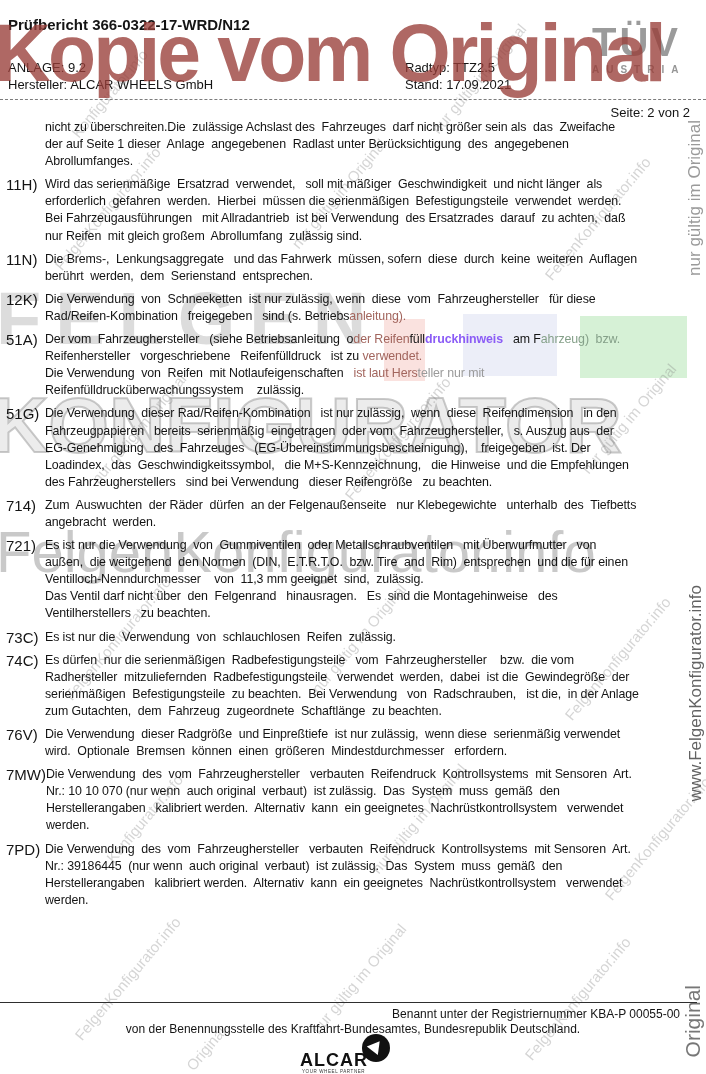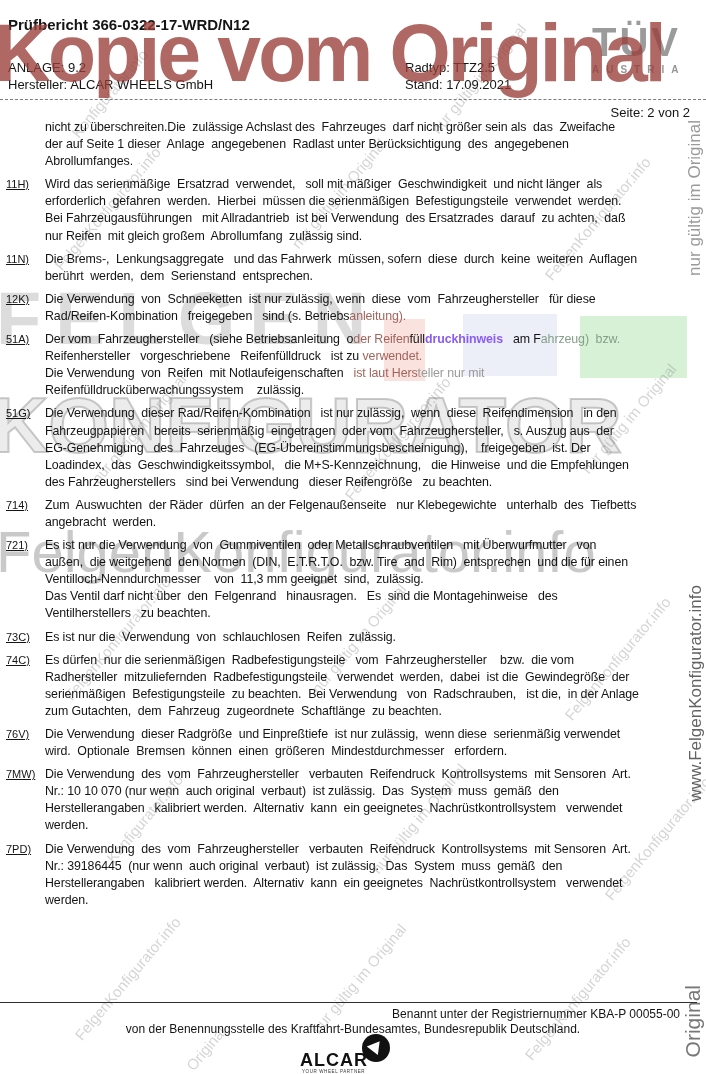--- a/index.html
+++ b/index.html
@@ -33,21 +33,21 @@
   .m-radtyp{top:60px;left:405px;}
   .m-stand{top:77px;left:405px;}
   .tuv{position:absolute;top:22px;left:592px;z-index:1;color:#9b9b9b;}
   .tuv-word{font-size:40px;font-weight:bold;letter-spacing:3px;line-height:40px;}
   .tuv-austria{font-size:10px;font-weight:bold;letter-spacing:7px;margin-top:2px;color:#969696;}
   .dashline{position:absolute;top:99px;left:0;width:706px;border-top:1.5px dashed #7c7c7c;z-index:2;}
   .pageno{position:absolute;top:105px;right:16px;z-index:2;font-size:13px;}
   
   .doc-body{position:absolute;top:119px;left:6px;width:694px;z-index:2;}
   .para{display:flex;margin-bottom:6px;}
-  .para-label{flex:0 0 39px;font-size:11px;line-height:17.1px;text-decoration:underline;}
+  .para-label{flex:0 0 39px;font-size:15px;line-height:17.1px;}
   .para-text{flex:1 1 auto;font-size:12.4px;line-height:17.1px;letter-spacing:-0.1px;white-space:pre-wrap;}
   
   .footline{position:absolute;top:1002px;left:0;width:697px;border-top:1.2px solid #2e2e2e;z-index:2;}
   .foot1{position:absolute;top:1007px;left:0;width:680px;text-align:right;font-size:12px;z-index:2;}
   .foot2{position:absolute;top:1022px;left:0;width:706px;text-align:center;font-size:12px;z-index:2;}
   .alcar{position:absolute;top:1038px;left:300px;width:120px;height:36px;z-index:2;}
   .alcar-word{position:absolute;left:0;top:12px;font-size:18px;font-weight:bold;letter-spacing:1px;color:#111;}
   .alcar-emblem{position:absolute;left:62px;top:-4px;width:28px;height:28px;background:#111;border-radius:50%;}
   .alcar-arrow{position:absolute;left:7px;top:6px;width:0;height:0;border-left:7px solid transparent;
                border-right:7px solid transparent;border-bottom:12px solid #fff;transform:rotate(38deg);}

